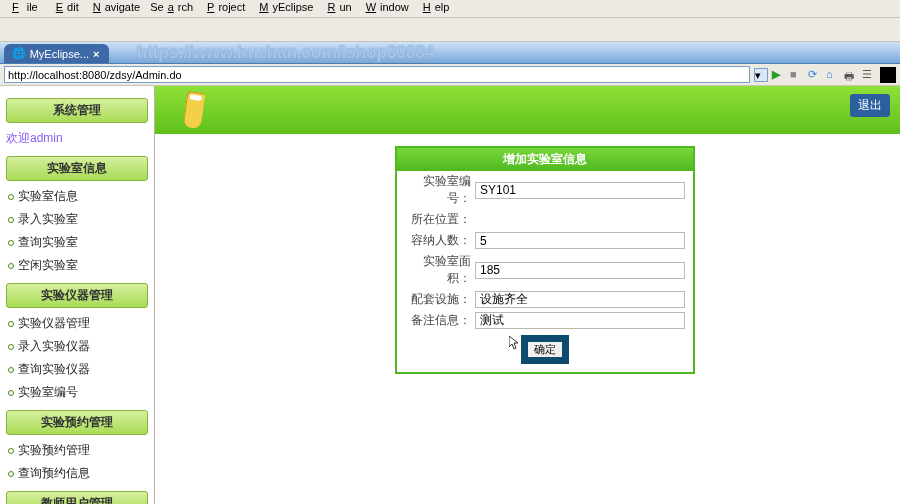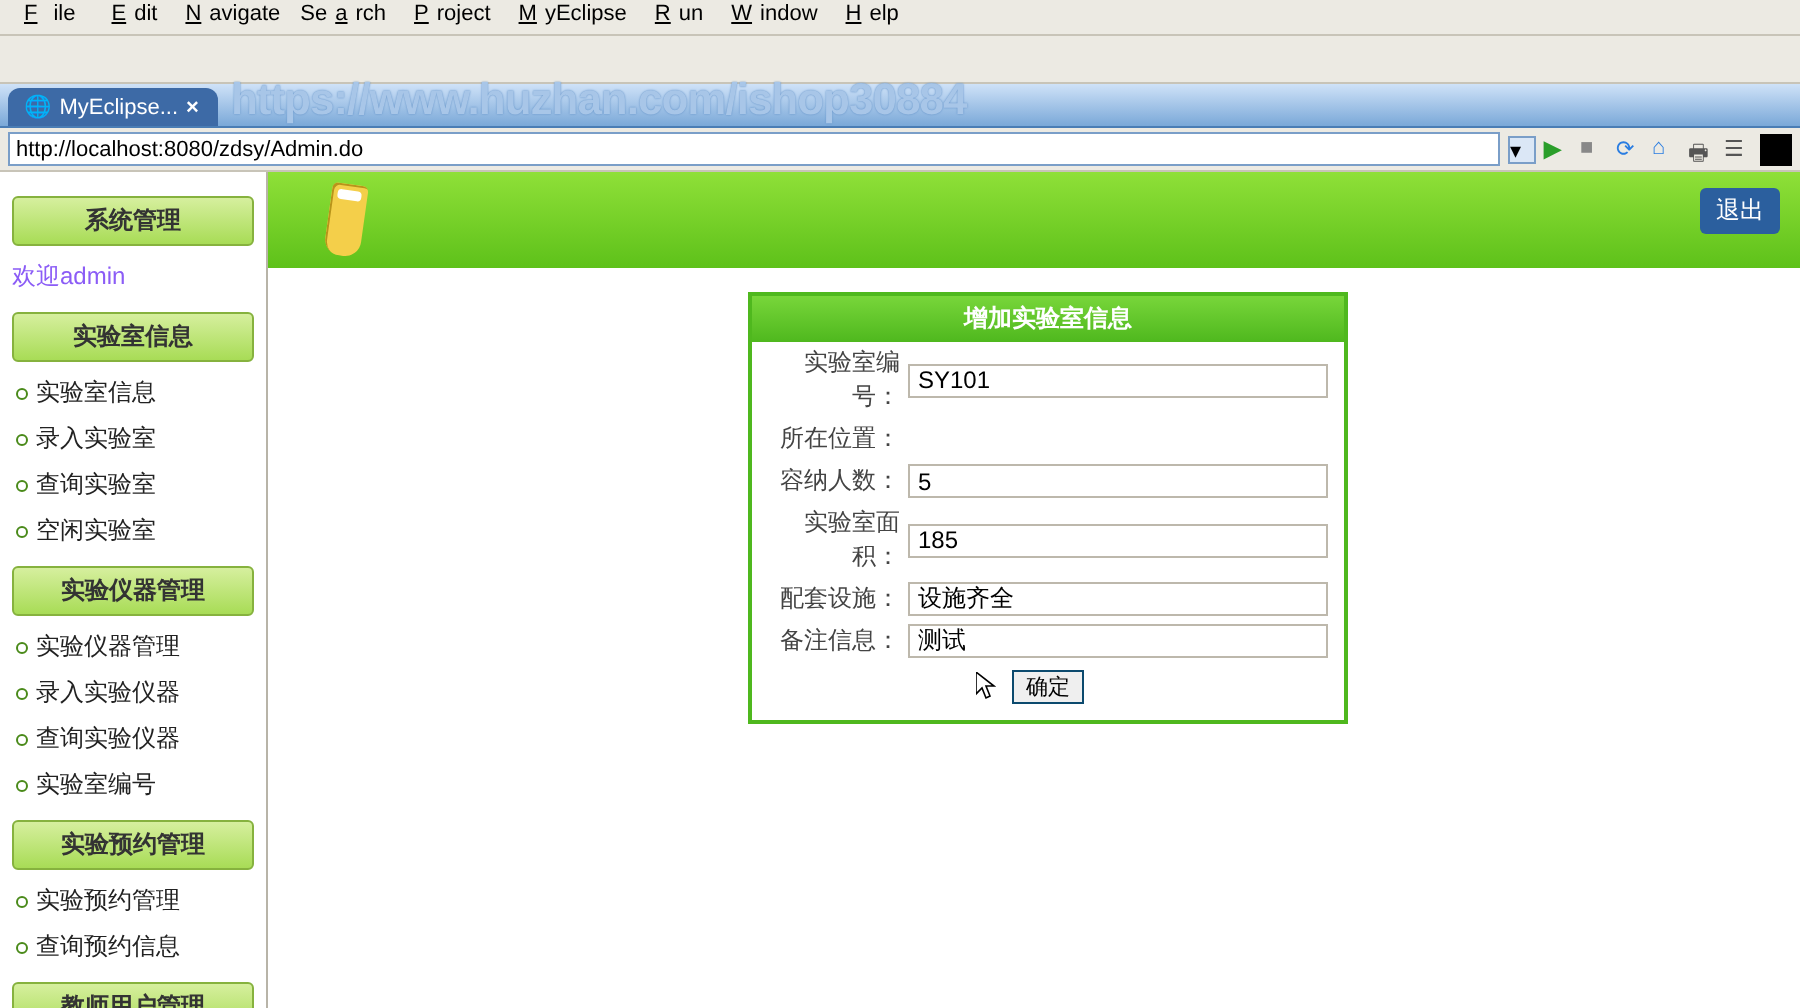--- a/index.html
+++ b/index.html
@@ -62,24 +62,25 @@
   }
   .tab{
     background:#3d6aa6;color:#fff;
     border-top-left-radius:6px;border-top-right-radius:6px;
     padding:3px 10px 3px 8px;
     display:flex;align-items:center;gap:4px;
     font-size:11px;
   }
   .tab .close-x{font-weight:bold;}
   .watermark{
-    color:#a8c6e8; font-size:22px; font-weight:bold;
+    color:#a8c6e8; font-size:18px; font-weight:bold;
     letter-spacing:-0.5px;
     padding-left:6px;
     text-shadow:0 0 1px #5b8cc4;
+    margin-left:21px;
   }
 
   
   .addressbar{
     height:22px;
     background:#eceae3;
     border-bottom:1px solid #c8c4b8;
     display:flex;align-items:center;gap:4px;padding:0 4px;
   }
   .url-input{
@@ -88,21 +89,21 @@
   .ab-icon{width:14px;height:14px;display:inline-block;}
   .ab-sq{width:16px;height:16px;background:#000;display:inline-block;}
 
   
   .content{
     display:flex; height:calc(504px - 18px - 24px - 22px - 22px);
   }
 
   
   .sidebar{
-    width:134px;
+    width:155px;
     background:#fff;
     border-right:1px solid #b8b4a8;
     overflow:auto;
   }
   .side-pad{padding:6px 6px 20px 6px;}
   .side-group-hdr{
     background:linear-gradient(#d6ef9e,#a8dc56);
     border:1px solid #86b23e;
     border-radius:3px;
     text-align:center;
@@ -173,21 +174,21 @@
     width:70px;text-align:right;font-size:12px;color:#444;
     padding-right:4px;
   }
   .form-input{
     flex:1;height:17px;border:1px solid #bdb8ac;font-size:12px;padding:0 4px;
   }
   .form-submit-row{
     text-align:center;padding:4px 0 8px 0; position:relative;
   }
   .submit-btn{
-    border:1px solid #0c4a6e;background:#efefef;
+    border:7px solid #0c4a6e;background:#efefef;
     font-size:11px;padding:0 6px;cursor:pointer;
   }
   .cursor-arrow{
     position:absolute;left:112px;top:5px;
     width:10px;height:14px;
     pointer-events:none;
   }
 
   
   .c1{background:#2a7de1;}

